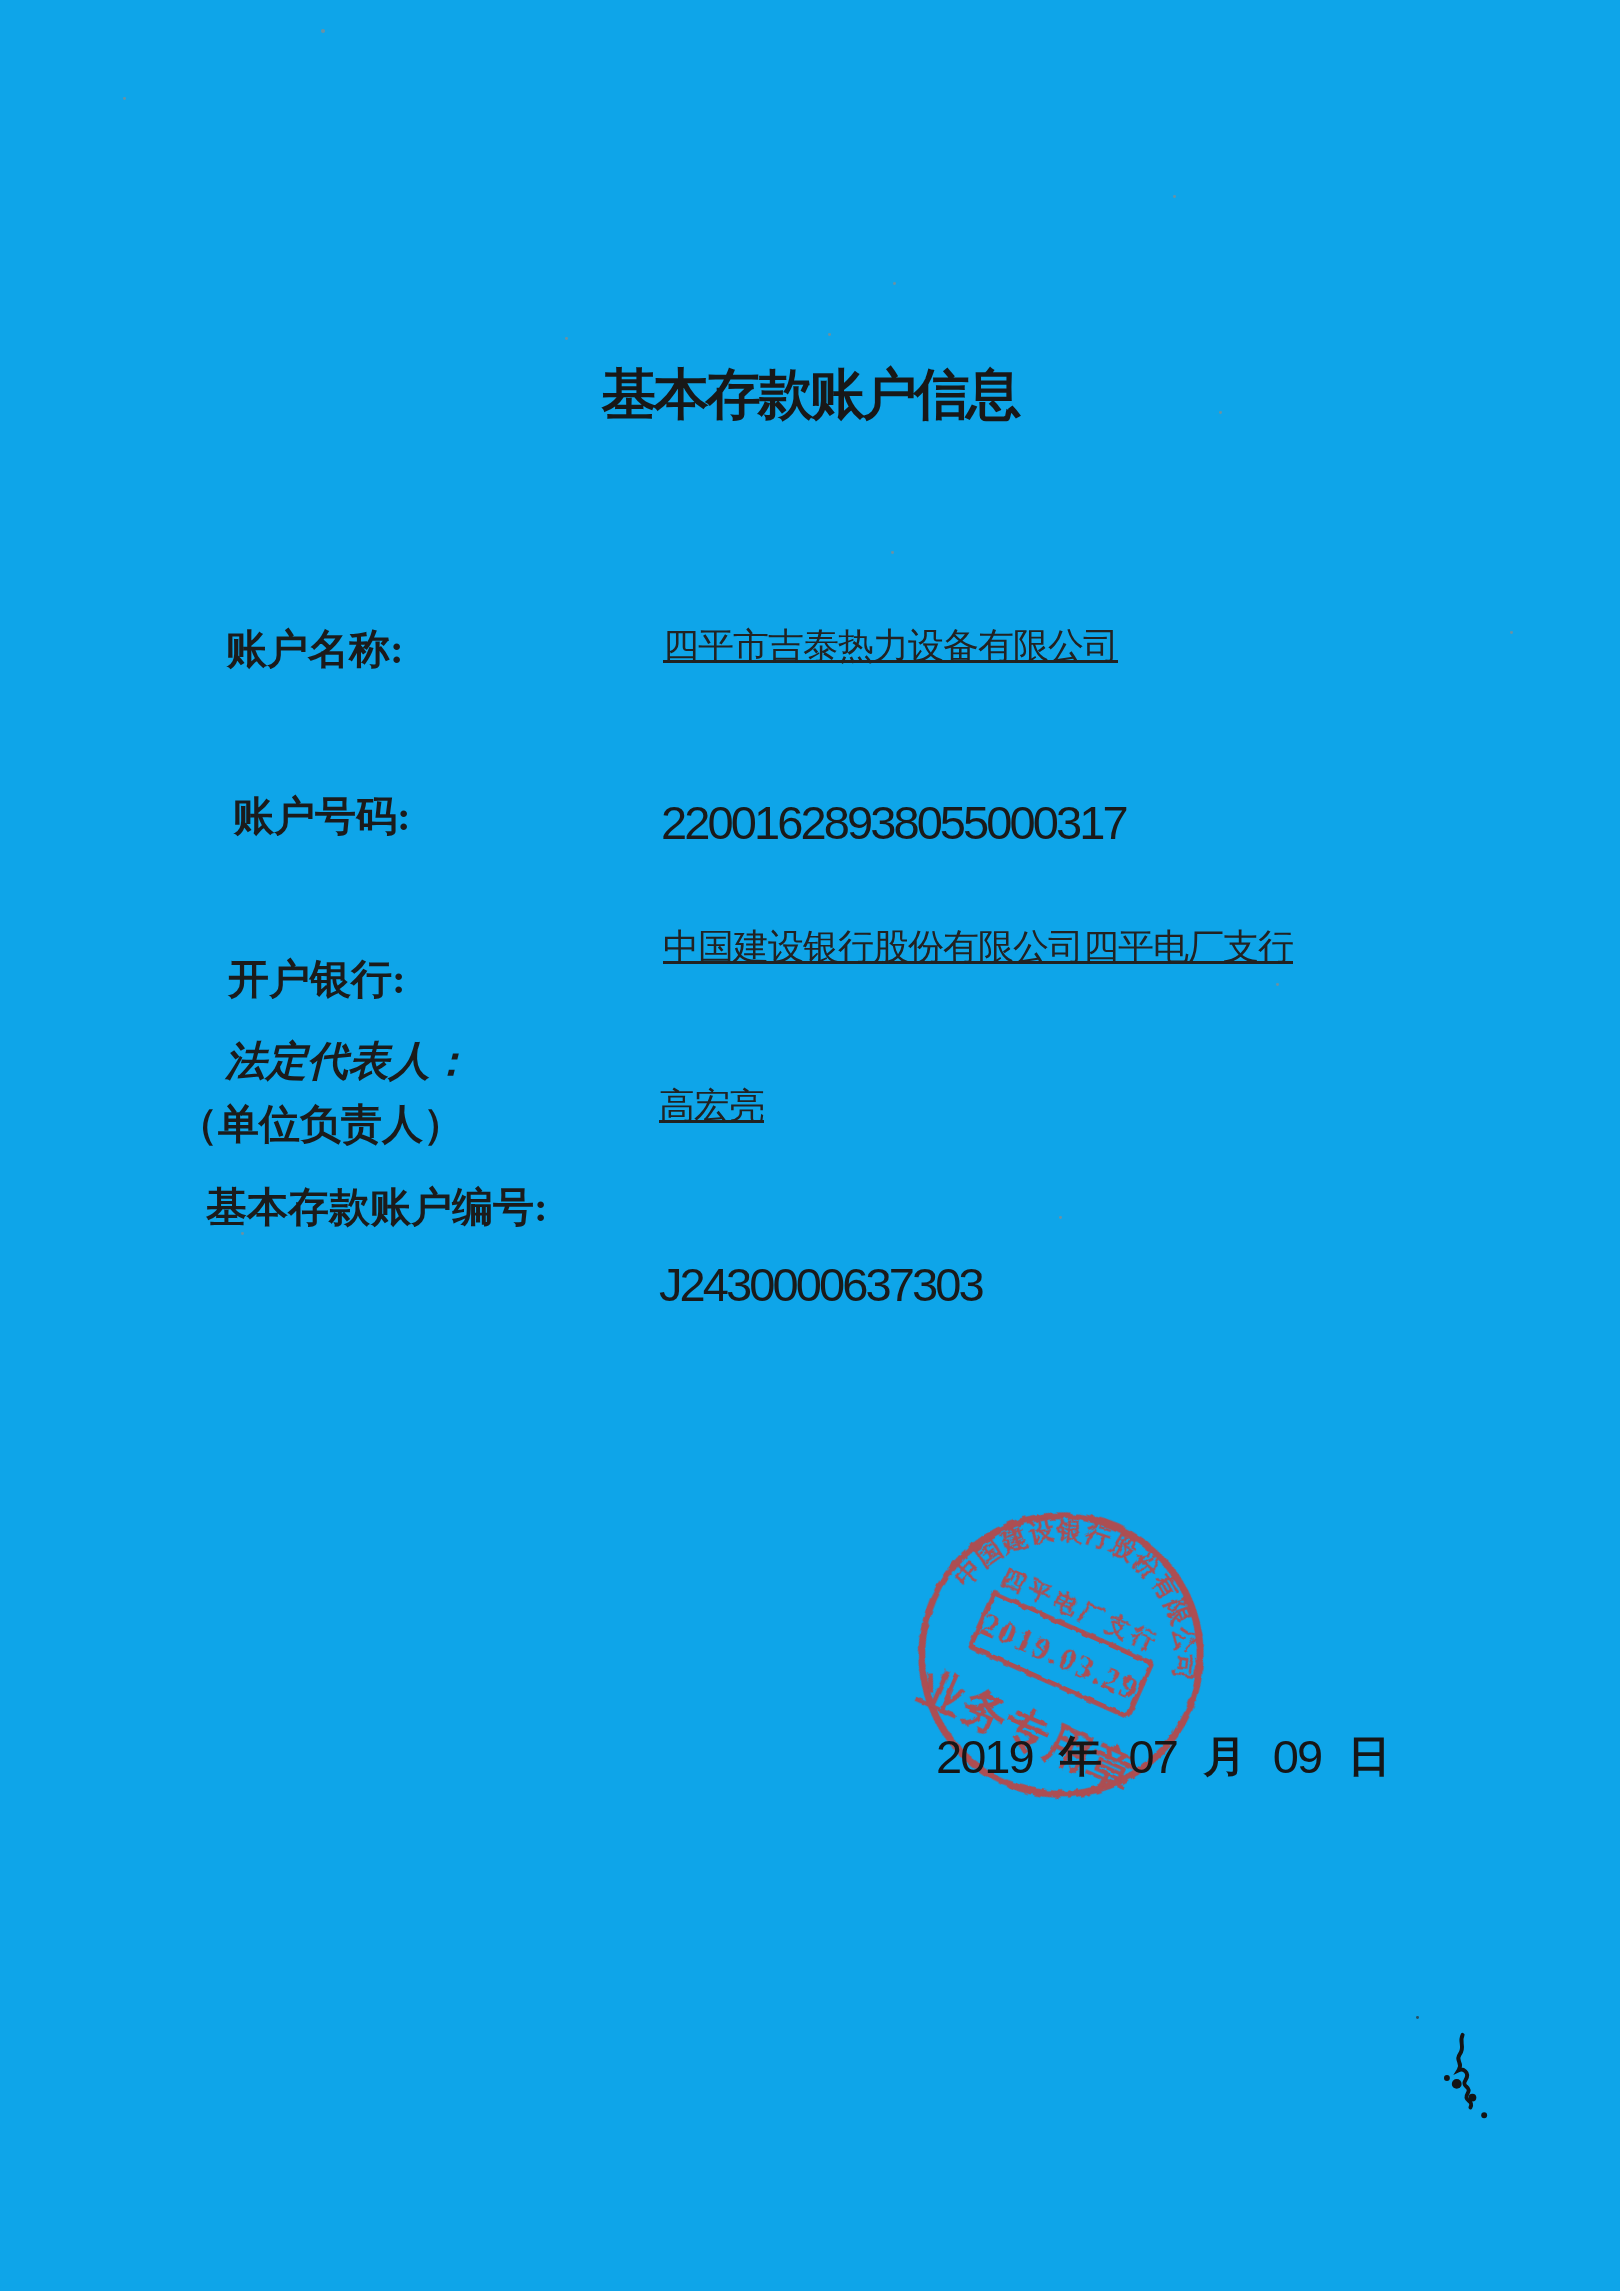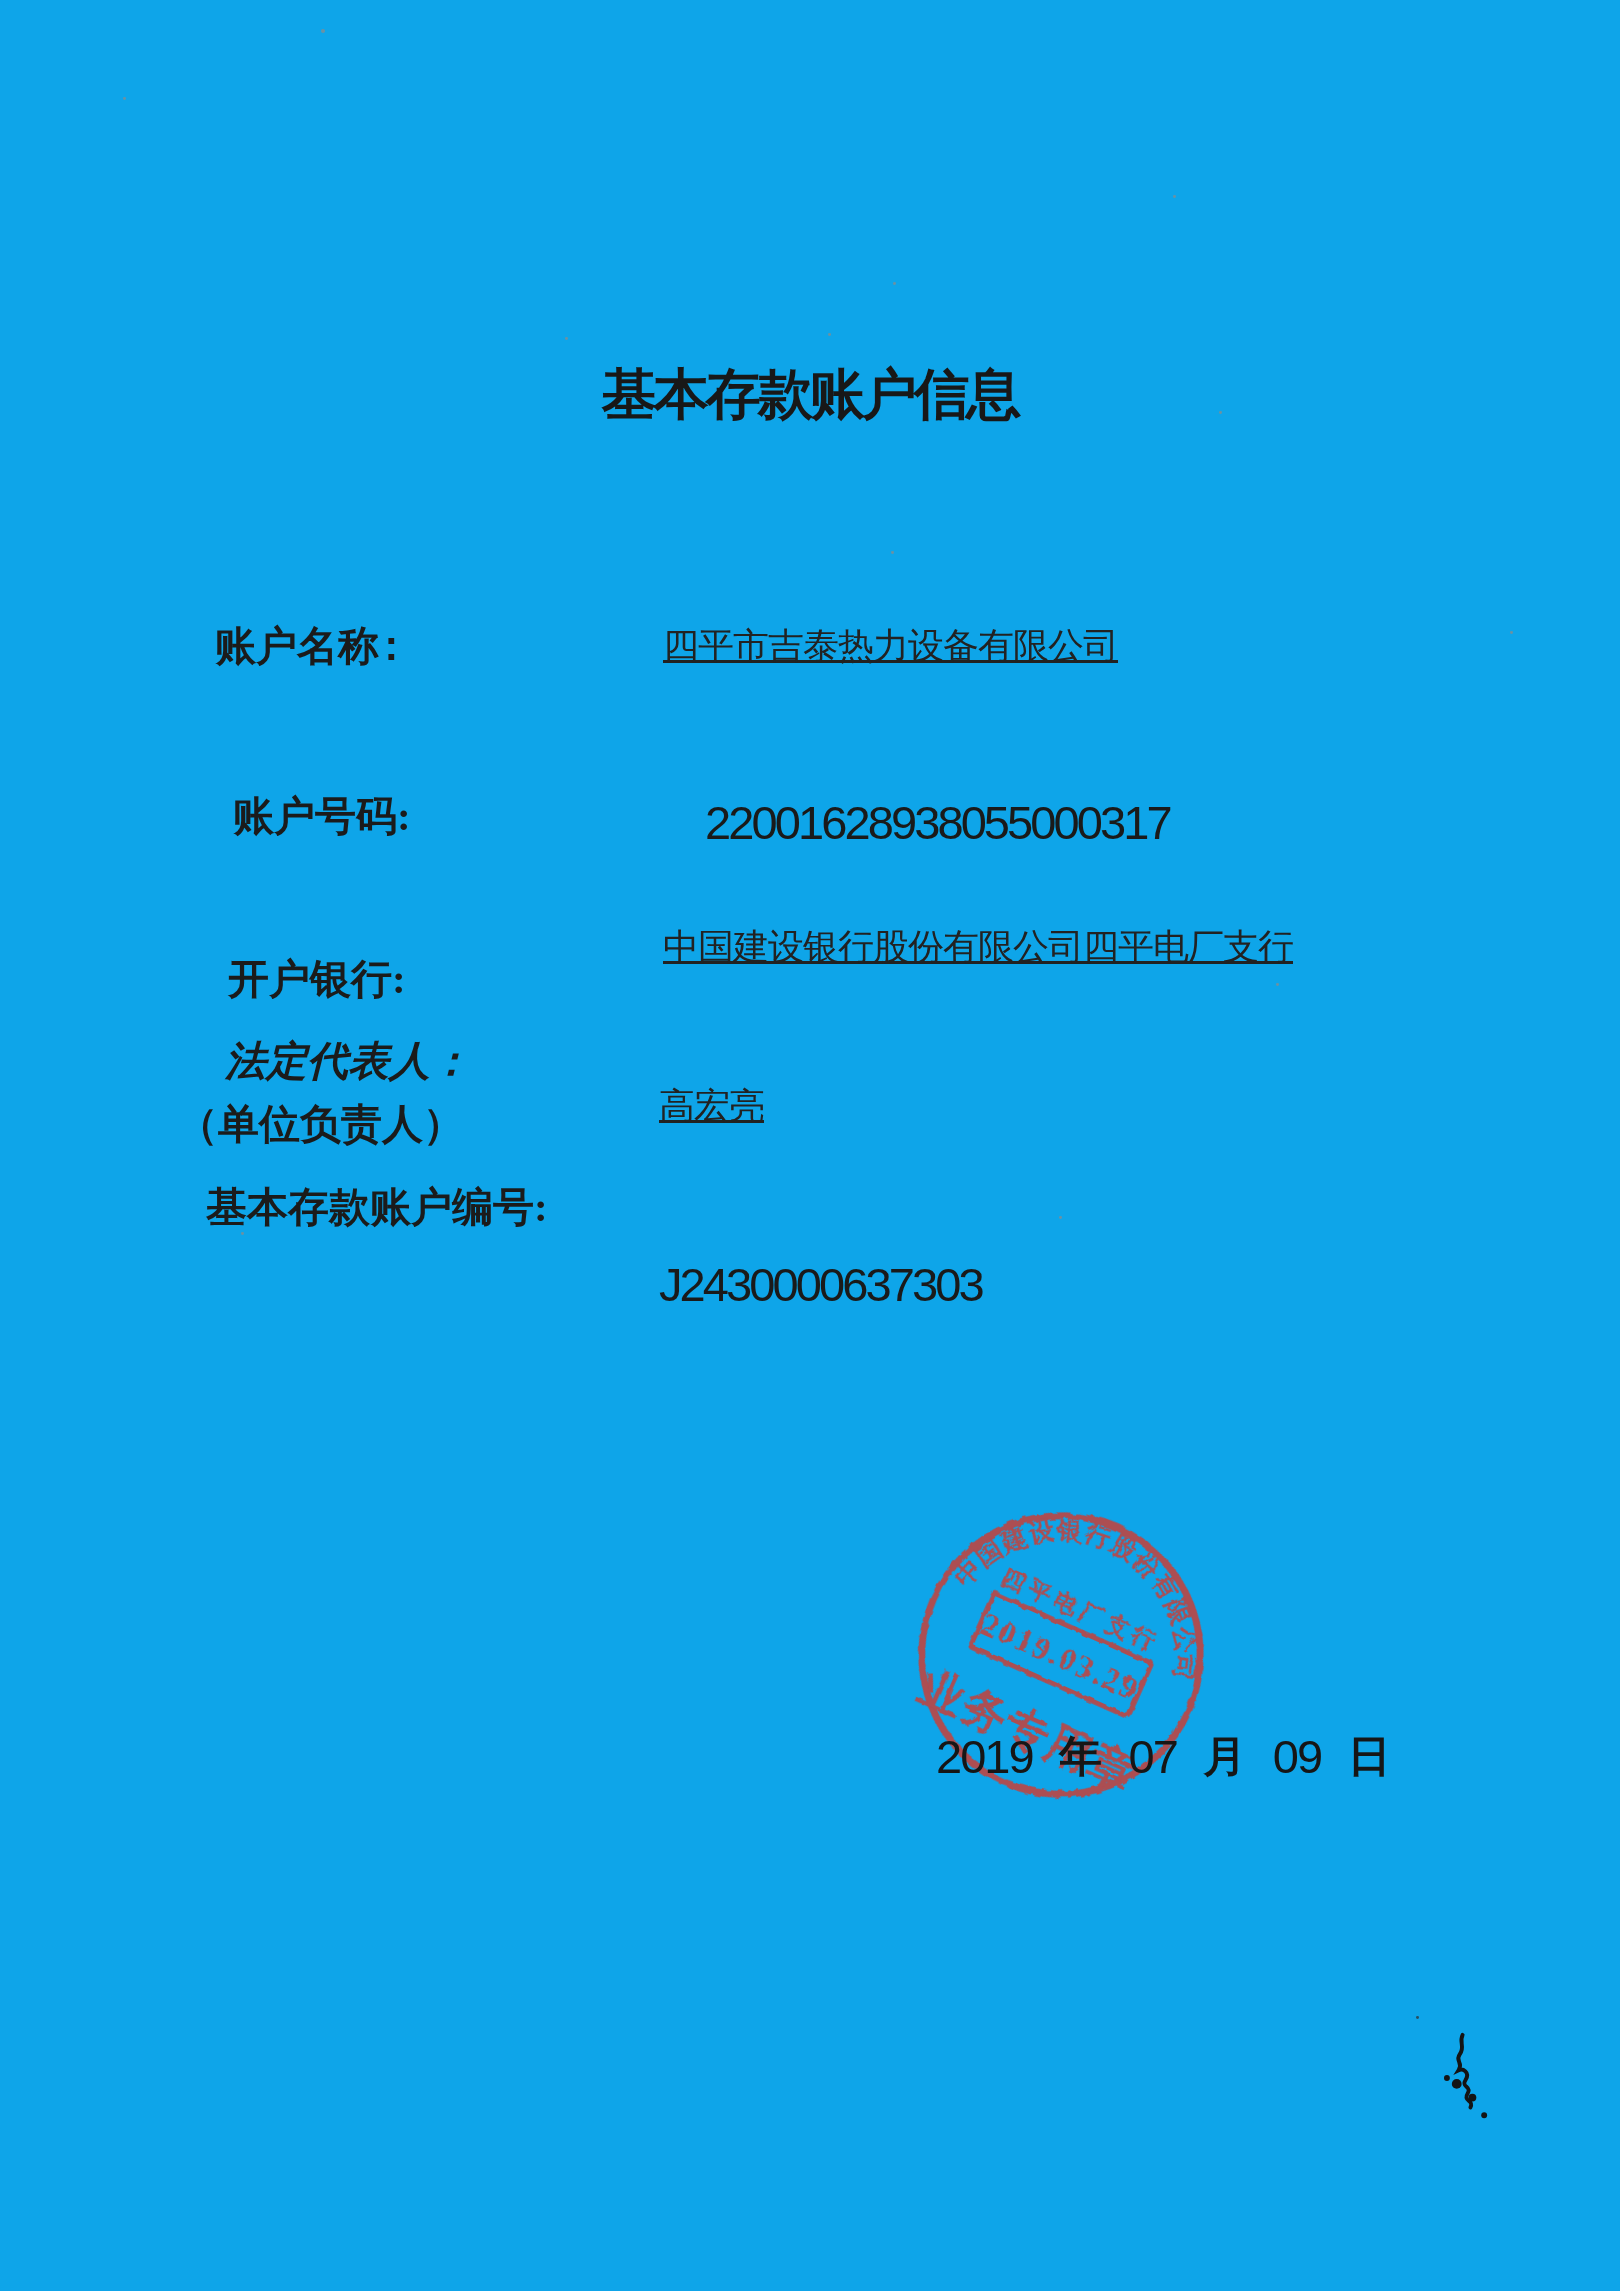--- a/index.html
+++ b/index.html
@@ -44,24 +44,24 @@
     position:absolute;
     font-family:"Liberation Sans", sans-serif;
     font-size:47px;
     font-weight:400;
     letter-spacing:-2.9px;
     line-height:1;
     color:#1a1a1a;
     white-space:nowrap;
   }
   
-  .r1-lbl{top:629px;left:215px;font-family:Liberation Mono, monospace;}
+  .r1-lbl{top:629px;left:226px;}
   .r1-val{top:628px;left:663px;}
   .r2-lbl{top:796px;left:233px;}
-  .r2-val{top:799px;left:661px;margin-left:44px;}
+  .r2-val{top:799px;left:661px;}
   .r3-lbl{top:927px;left:228px;margin-top:32px;}
   .r3-val{top:929px;left:663px;}
   .r4-lbl1{top:1041px;left:225px;font-style:italic;}
   .r4-lbl2{top:1104px;left:177px;}
   .r4-val{top:1076px;left:659px;margin-top:12px;}
   .r5-lbl{top:1187px;left:206px;}
   .r5-val{top:1261px;left:659px;}
 
   .date-line{
     position:absolute;

